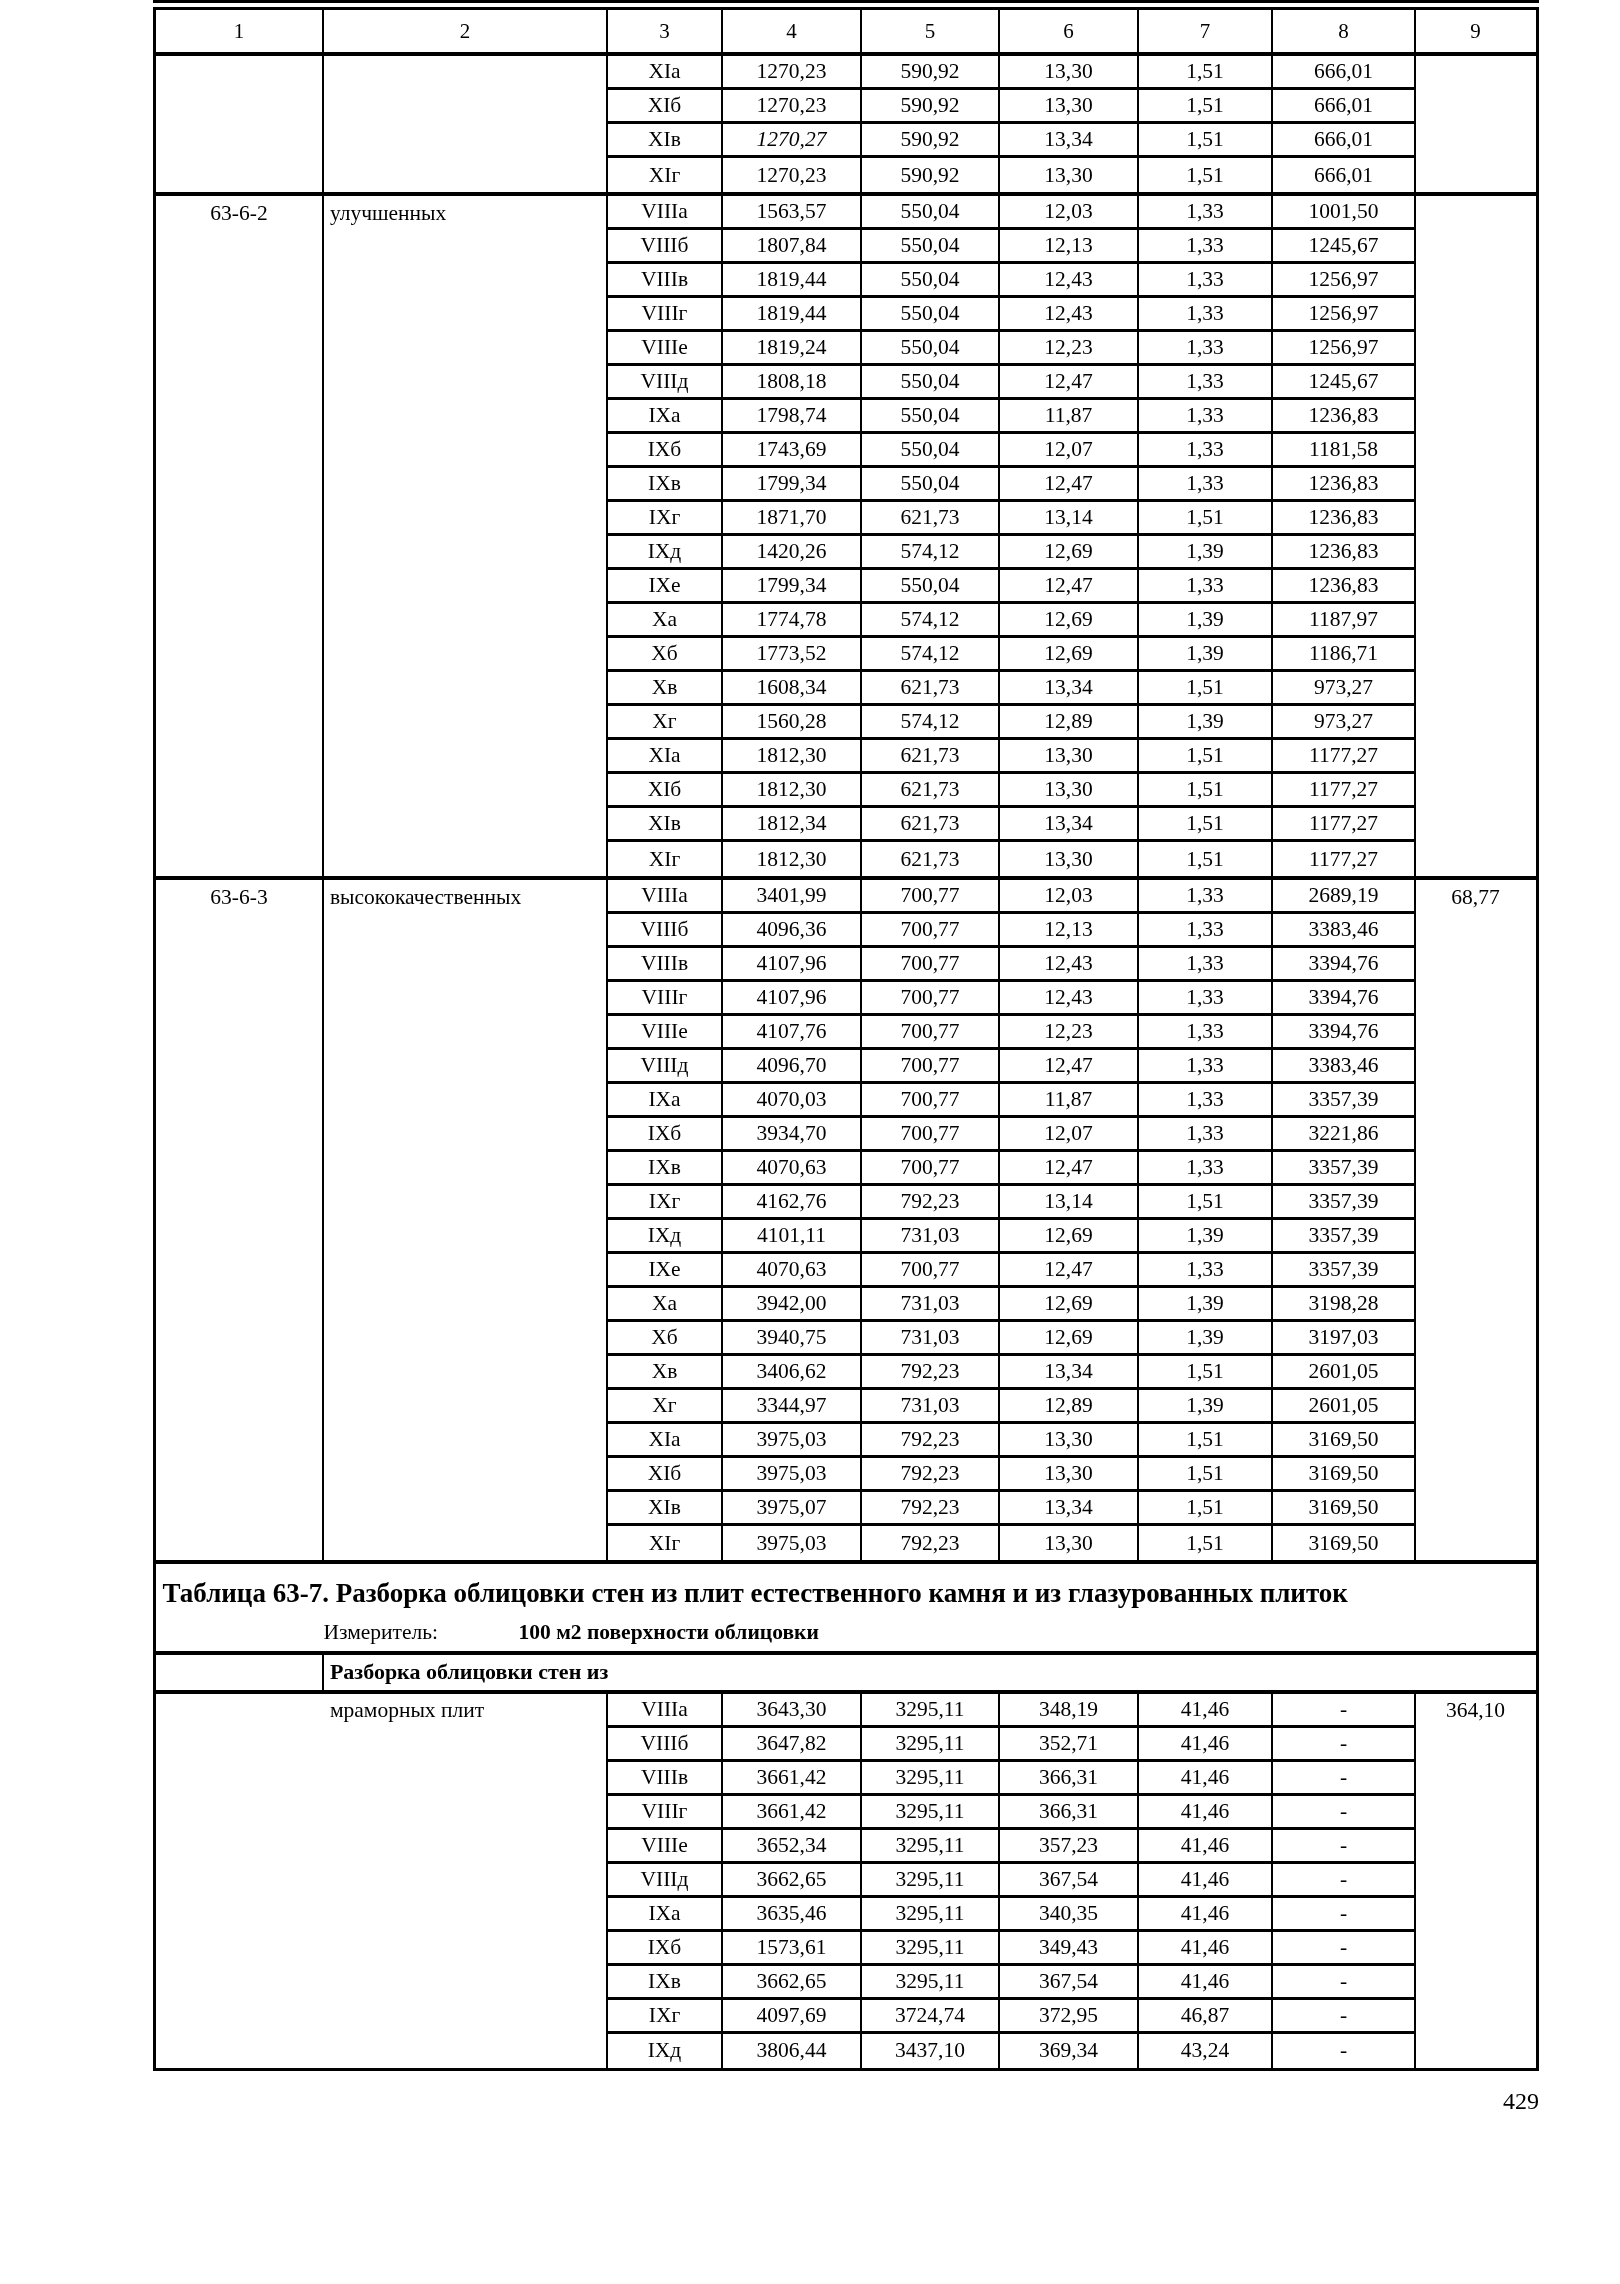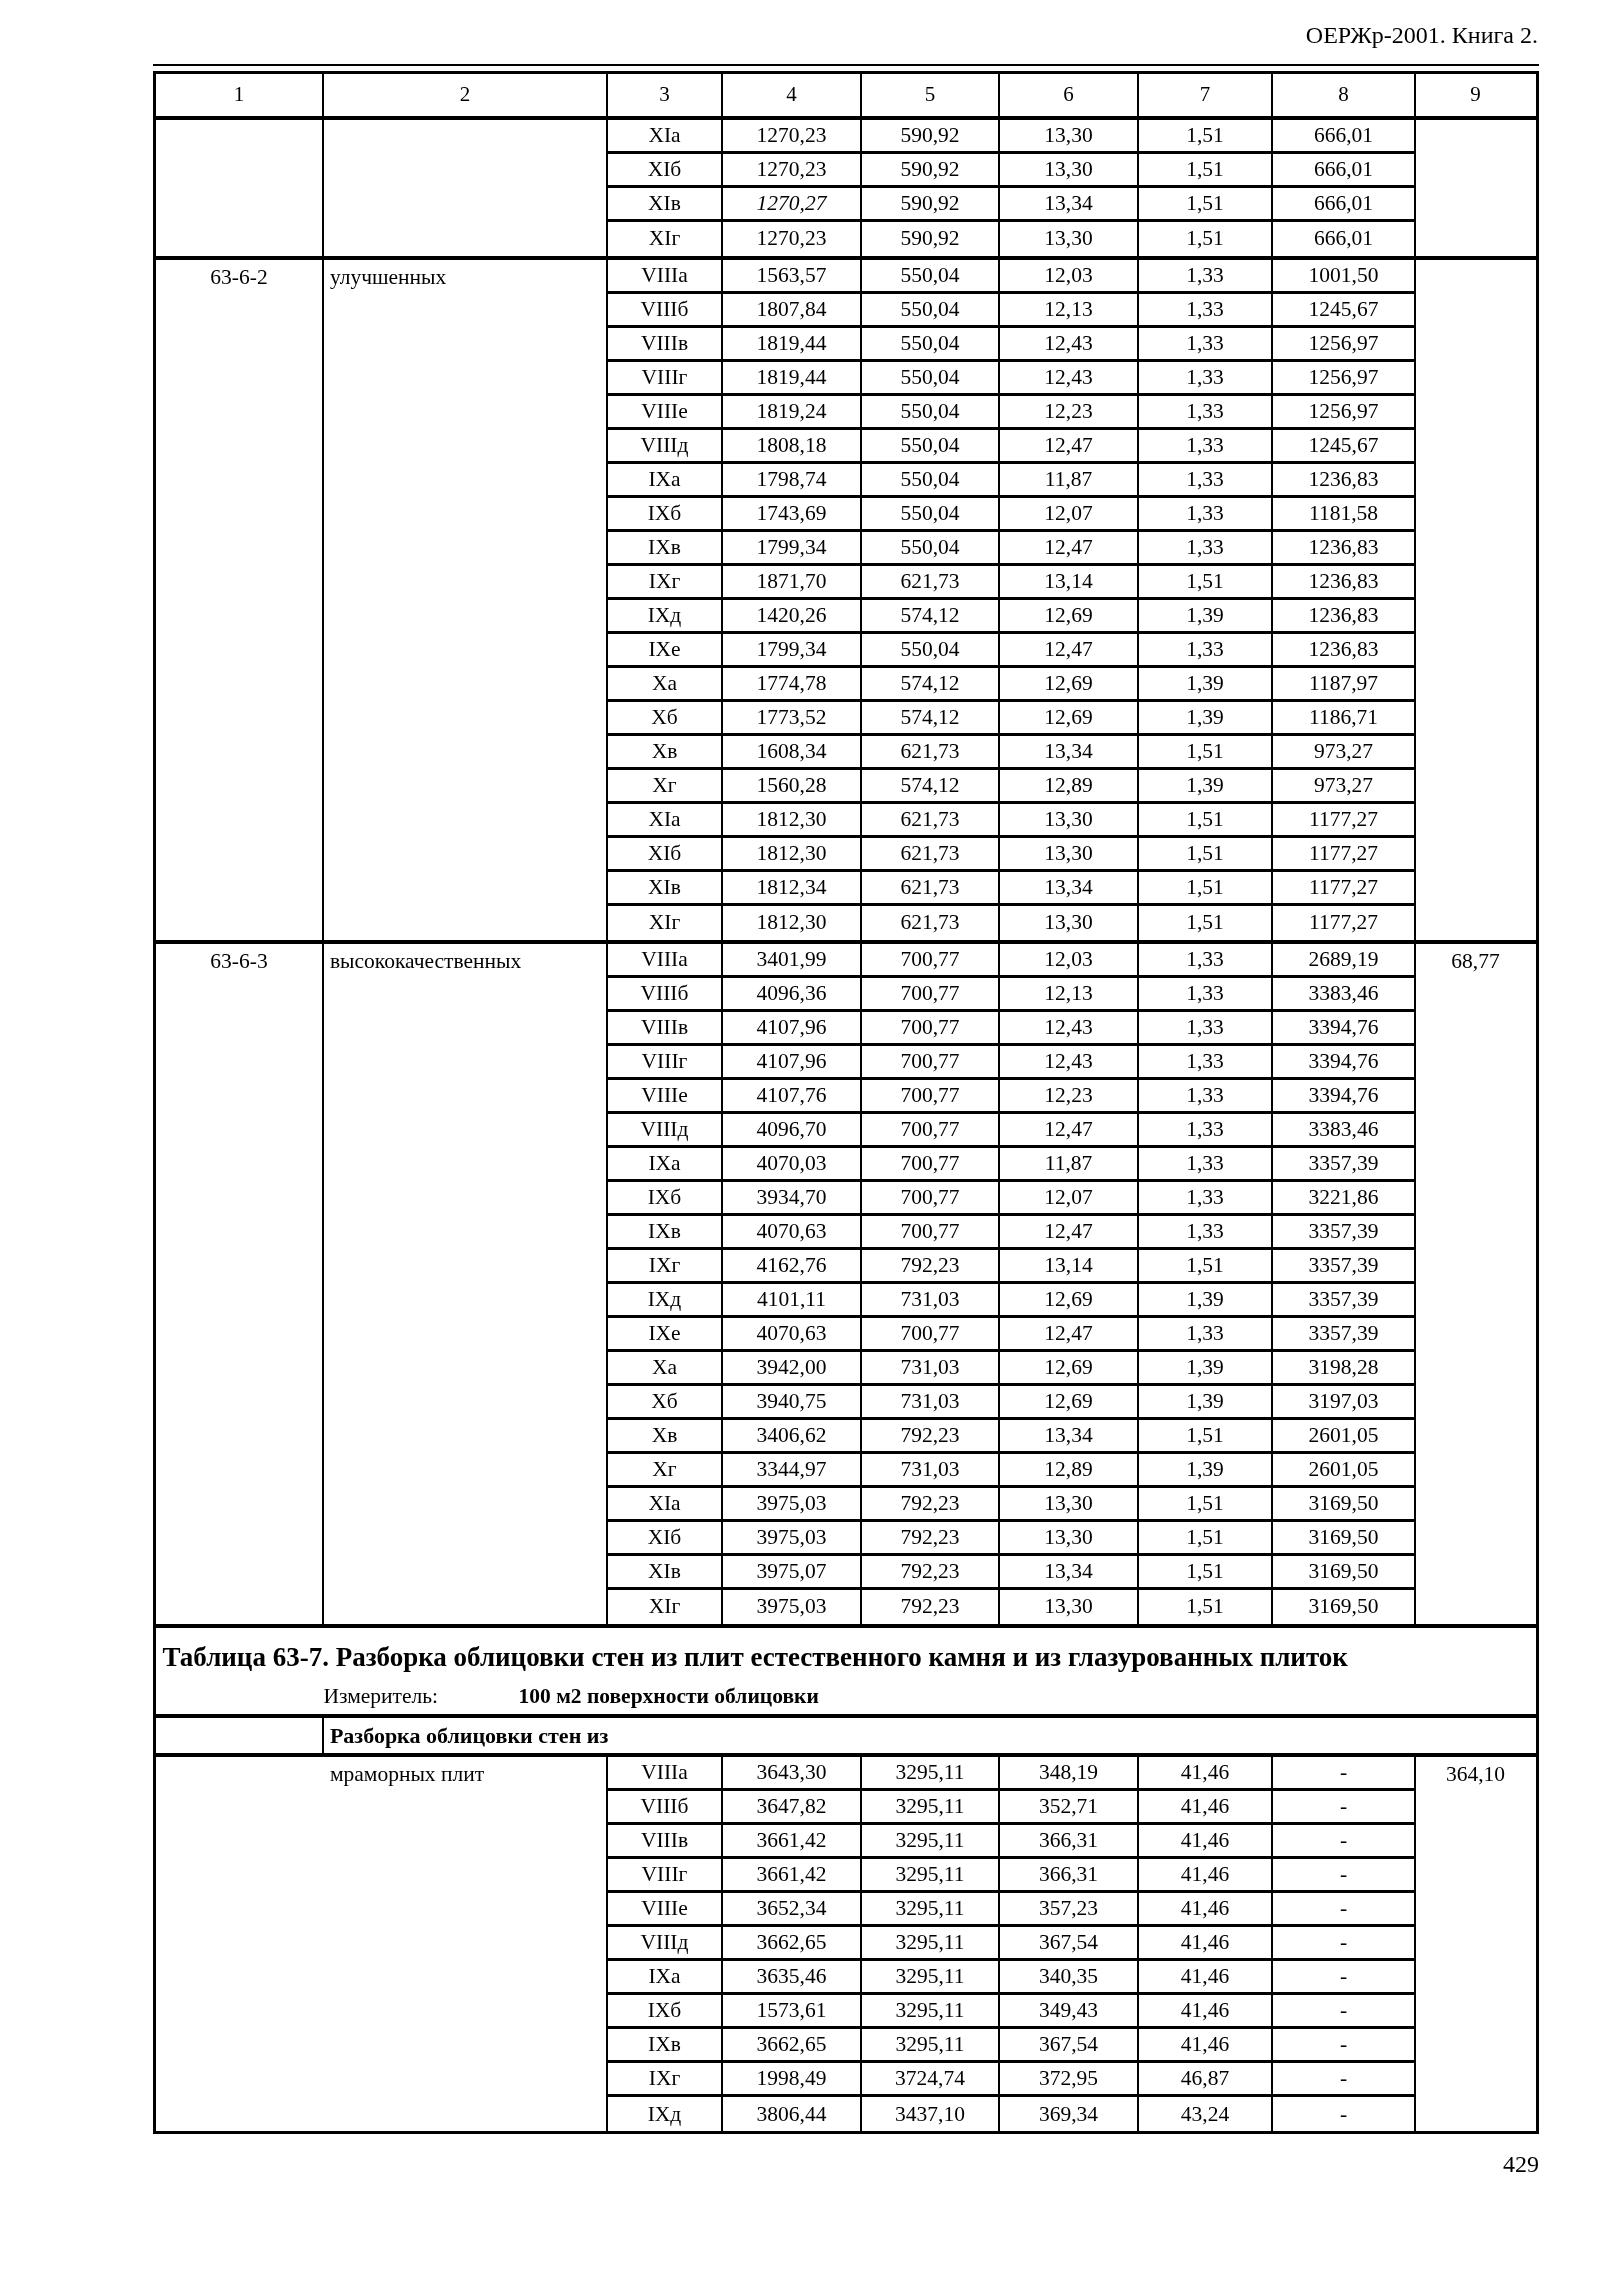--- a/index.html
+++ b/index.html
@@ -81,21 +81,20 @@
     width:1386px;margin-left:153px;
     margin-top:17px;
     text-align:right;
     font-size:24px;
   }
 </style>
 </head>
 <body>
 
 <div class="page">
-  <div class="doc-header">ОЕРЖр-2001. Книга 2.</div>
   <div class="double-rule"></div>
   <div class="tbl" id="tbl">
       <div class="grid9 header-row">
         <div class="hc vb">1</div>
         <div class="hc vb">2</div>
         <div class="hc vb">3</div>
         <div class="hc vb">4</div>
         <div class="hc vb">5</div>
         <div class="hc vb">6</div>
         <div class="hc vb">7</div>
@@ -438,21 +437,21 @@
         <div class="c vb sep" style="grid-area: 8 / 6;">349,43</div>
         <div class="c vb sep" style="grid-area: 8 / 7;">41,46</div>
         <div class="c vb sep" style="grid-area: 8 / 8;">-</div>
         <div class="c vb sep" style="grid-area: 9 / 3;">IXв</div>
         <div class="c vb sep" style="grid-area: 9 / 4;">3662,65</div>
         <div class="c vb sep" style="grid-area: 9 / 5;">3295,11</div>
         <div class="c vb sep" style="grid-area: 9 / 6;">367,54</div>
         <div class="c vb sep" style="grid-area: 9 / 7;">41,46</div>
         <div class="c vb sep" style="grid-area: 9 / 8;">-</div>
         <div class="c vb sep" style="grid-area: 10 / 3;">IXг</div>
-        <div class="c vb sep" style="grid-area: 10 / 4;">1998,49</div>
+        <div class="c vb sep" style="grid-area: 10 / 4;">4097,69</div>
         <div class="c vb sep" style="grid-area: 10 / 5;">3724,74</div>
         <div class="c vb sep" style="grid-area: 10 / 6;">372,95</div>
         <div class="c vb sep" style="grid-area: 10 / 7;">46,87</div>
         <div class="c vb sep" style="grid-area: 10 / 8;">-</div>
         <div class="c vb" style="grid-area: 11 / 3;">IXд</div>
         <div class="c vb" style="grid-area: 11 / 4;">3806,44</div>
         <div class="c vb" style="grid-area: 11 / 5;">3437,10</div>
         <div class="c vb" style="grid-area: 11 / 6;">369,34</div>
         <div class="c vb" style="grid-area: 11 / 7;">43,24</div>
         <div class="c vb" style="grid-area: 11 / 8;">-</div>

